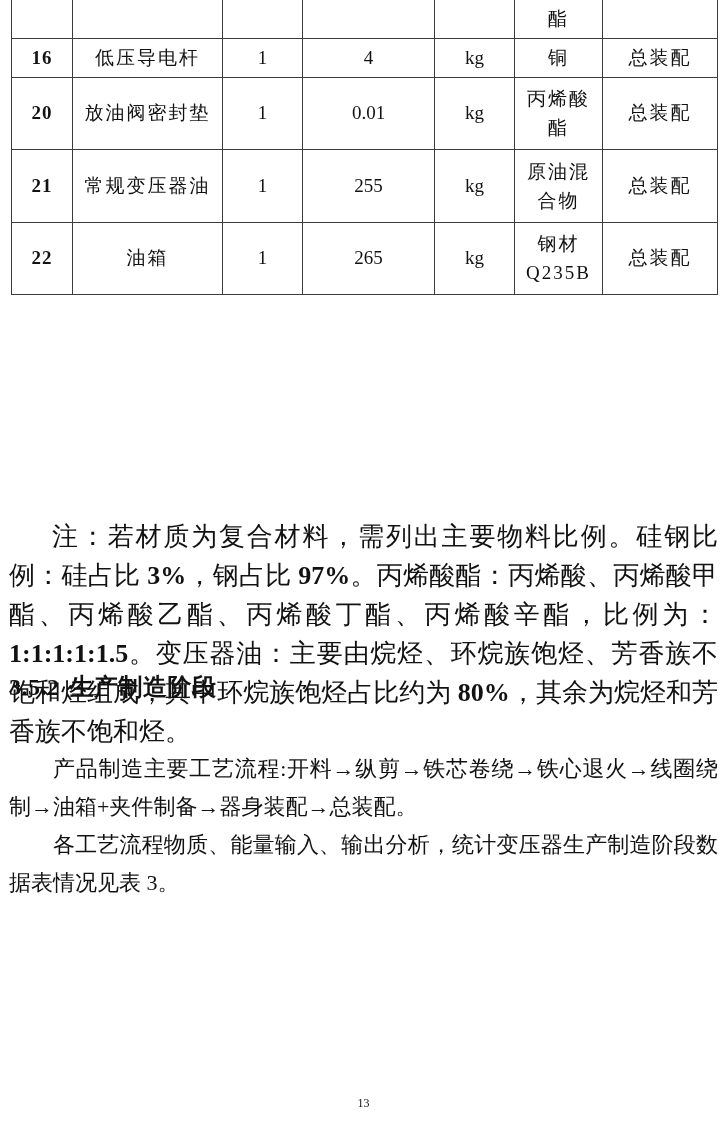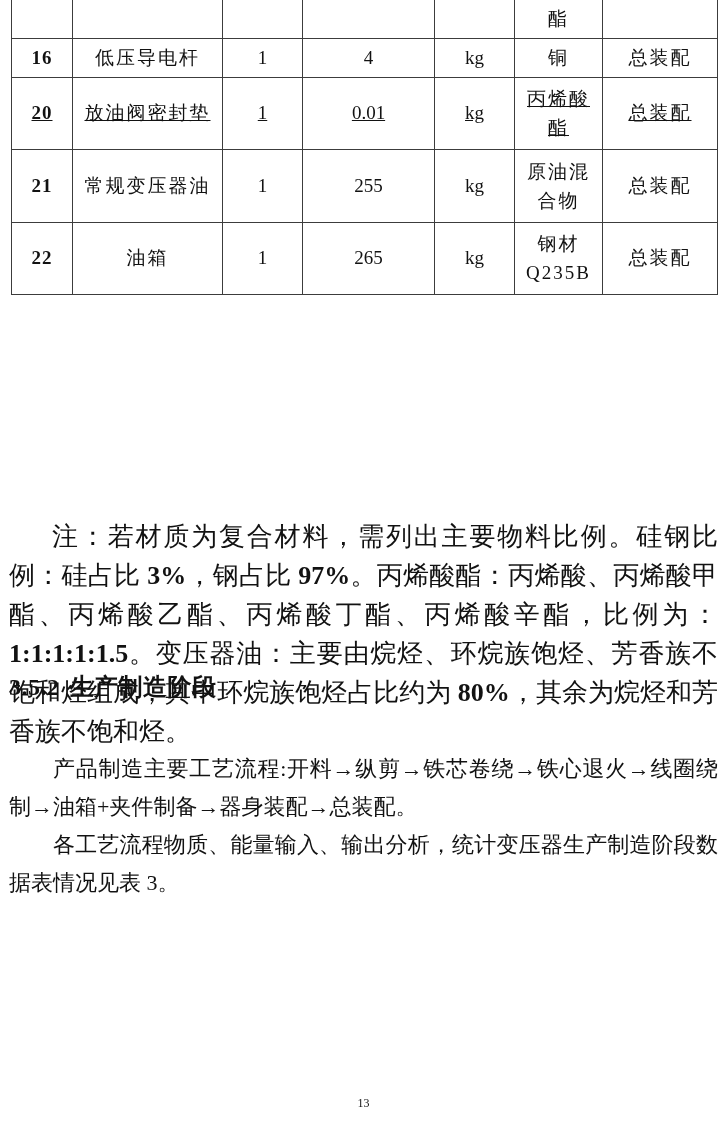--- a/index.html
+++ b/index.html
@@ -102,21 +102,21 @@
         <td class="cell-no">16</td>
         <td class="cjk-cell">低压导电杆</td>
         <td>1</td>
         <td>4</td>
         <td>kg</td>
         <td>
           <div class="mat-line">铜</div>
         </td>
         <td class="cjk-cell">总装配</td>
       </tr>
-      <tr style="height: 72px; text-decoration: underline;">
+      <tr style="height: 72px;">
         <td class="cell-no">20</td>
         <td class="cjk-cell">放油阀密封垫</td>
         <td>1</td>
         <td>0.01</td>
         <td>kg</td>
         <td>
           <div class="mat-line">丙烯酸</div>
           <div class="mat-line">酯</div>
         </td>
         <td class="cjk-cell">总装配</td>

